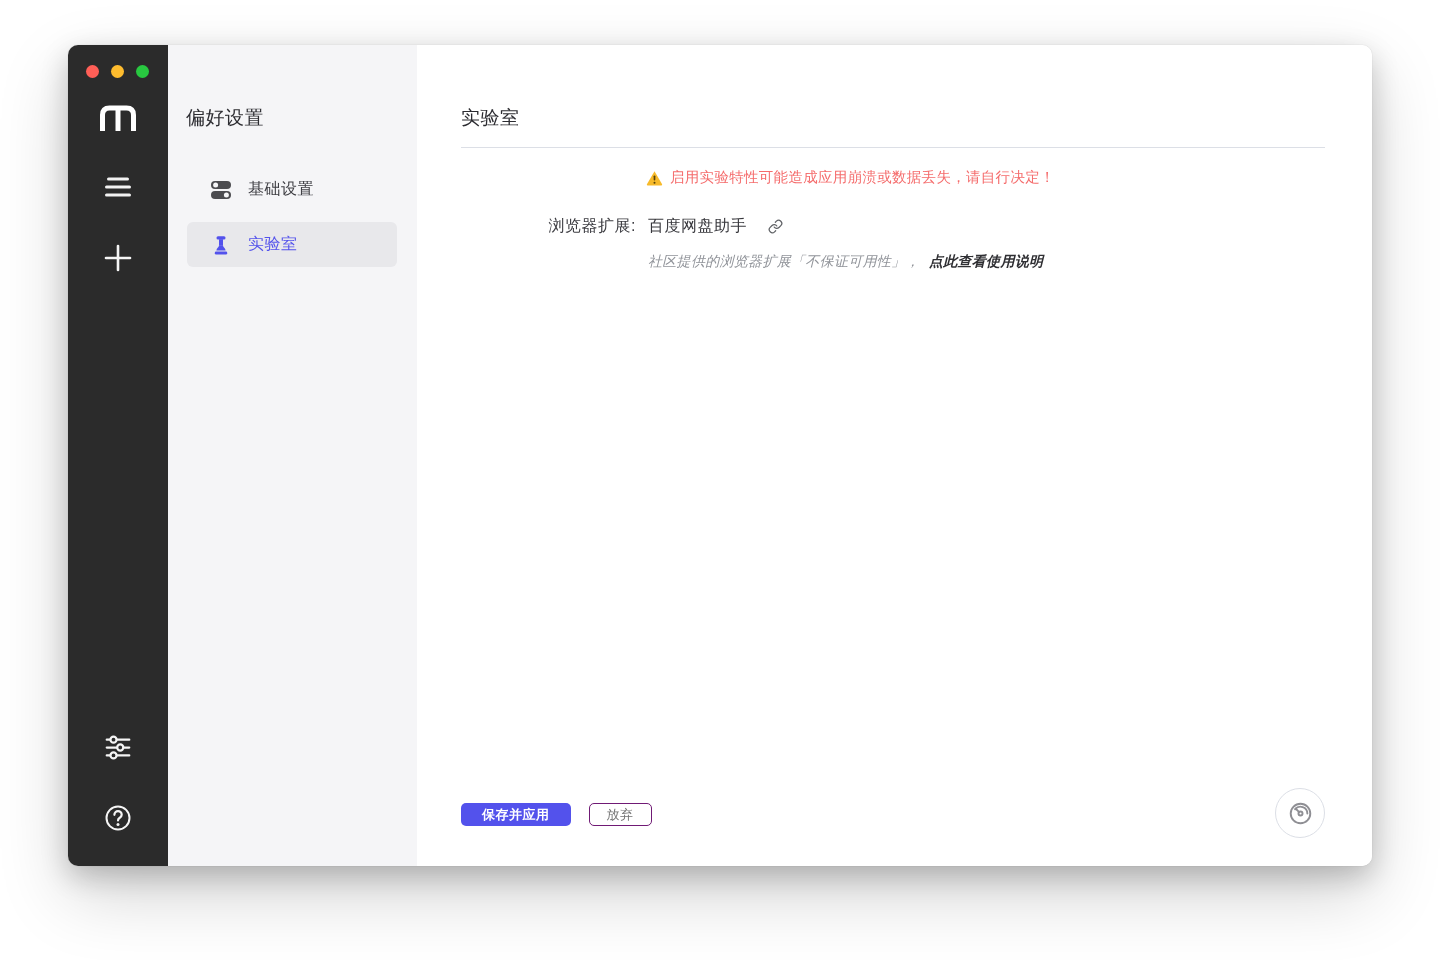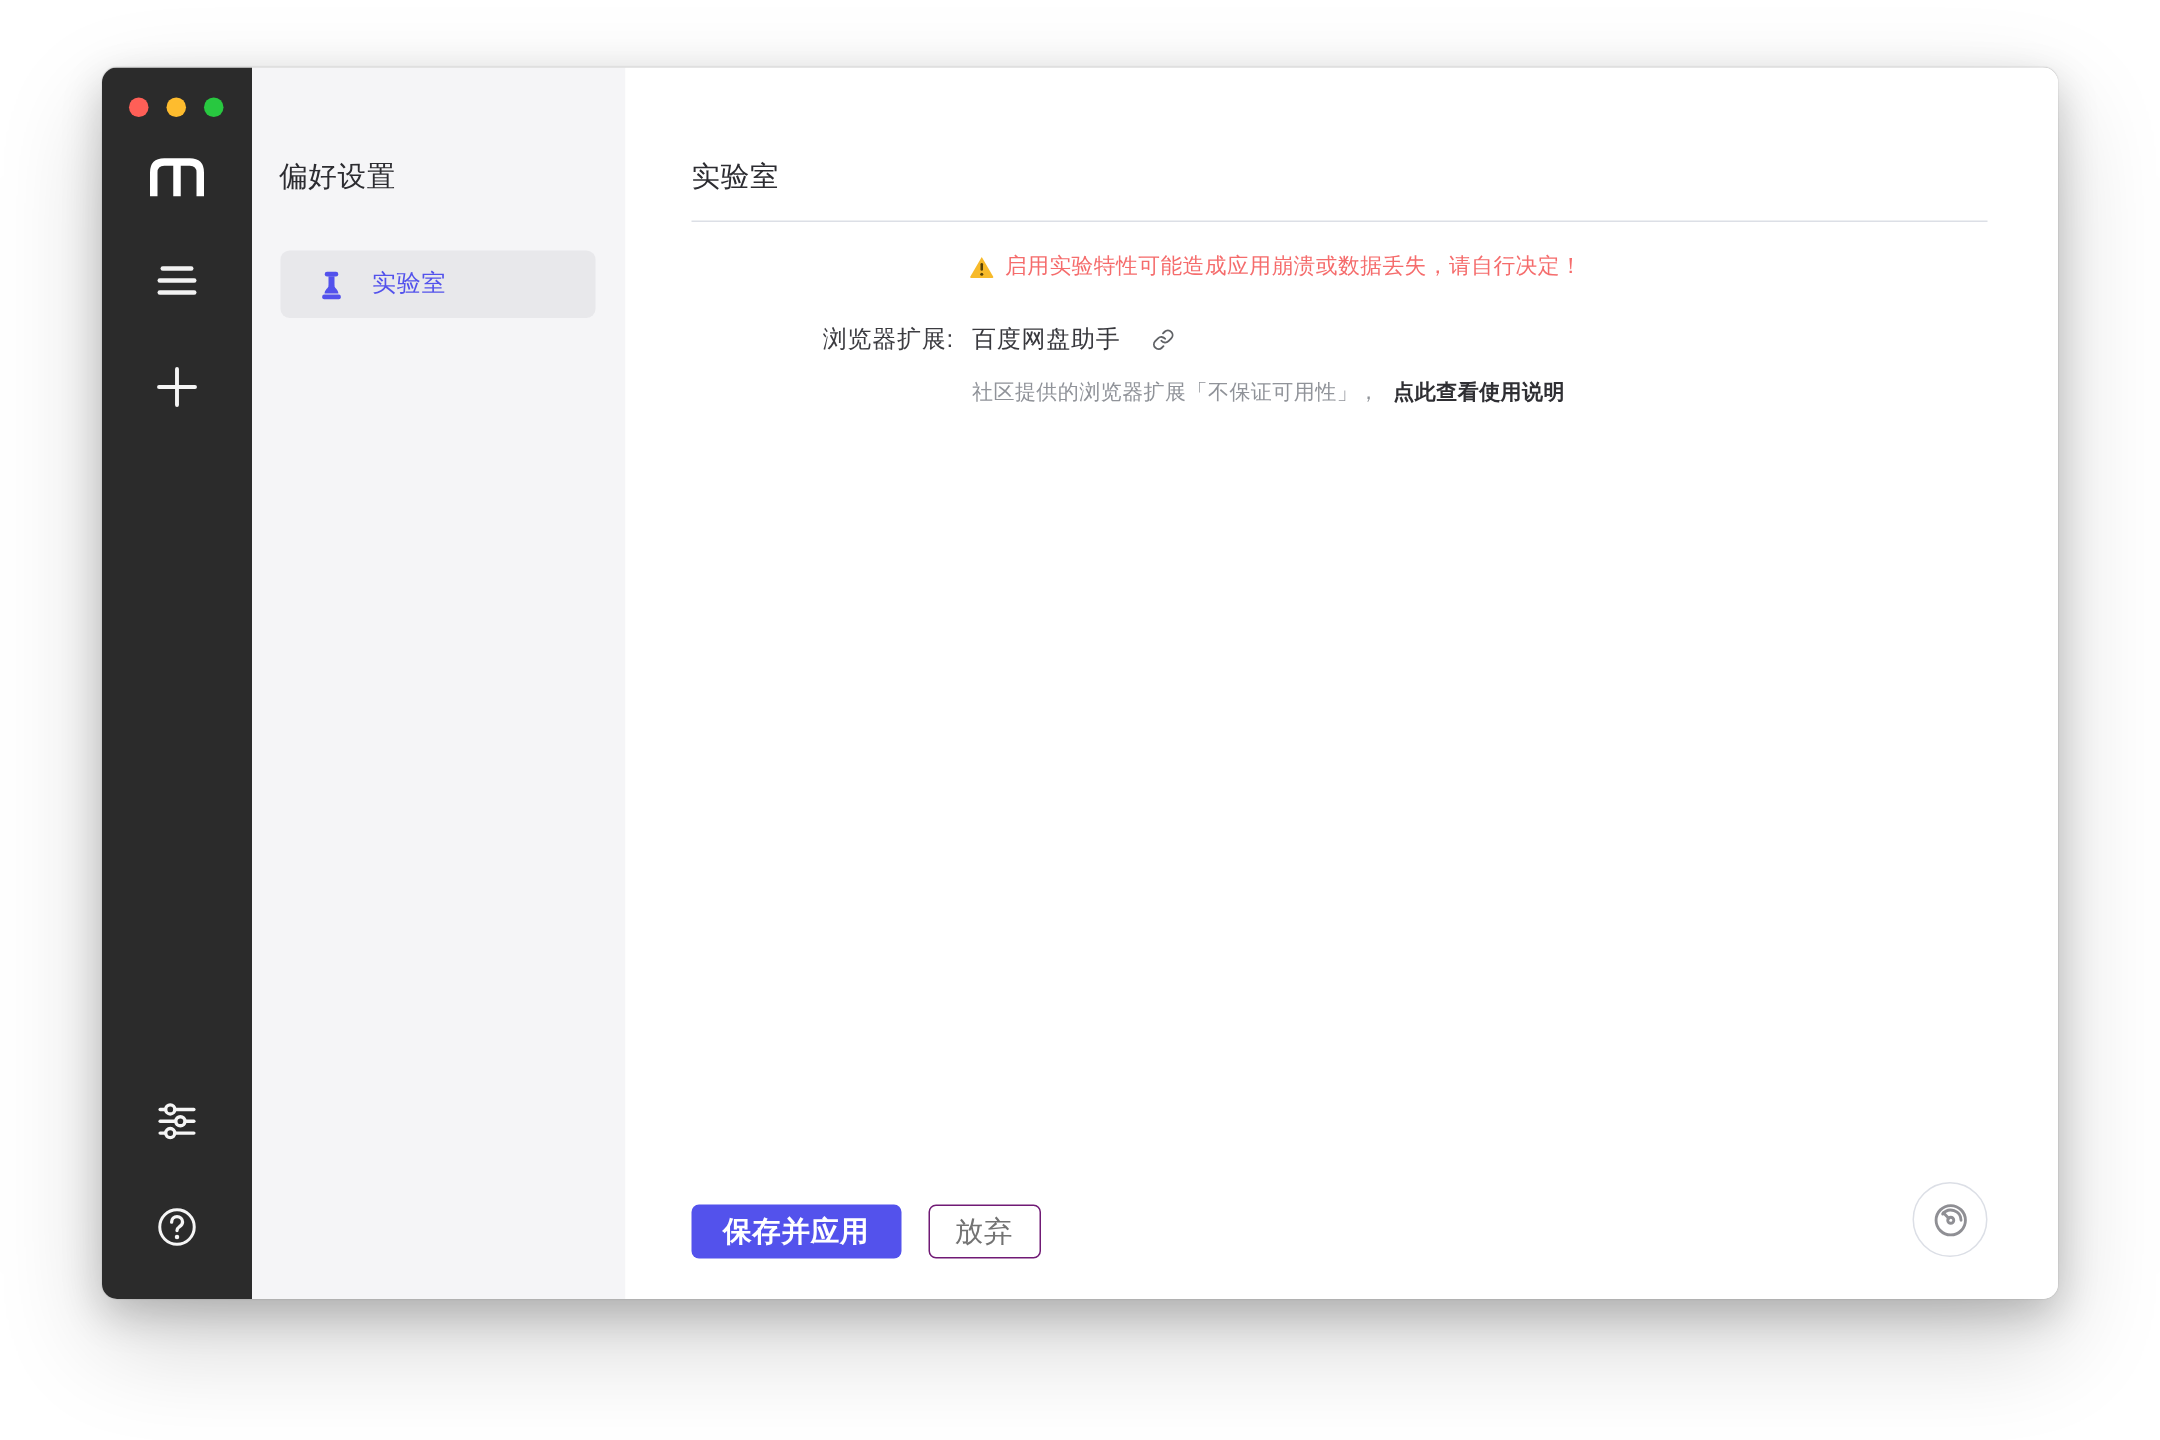--- a/index.html
+++ b/index.html
@@ -49,26 +49,26 @@
   .warning .wtext { font-size:14.5px; color:#f56c6c; letter-spacing:.3px; }
 
   .form-row { position:absolute; top:171px; left:0; }
   .form-label { position:absolute; left:44px; top:0; width:175px; text-align:right;
     font-size:16px; color:#3c3c41; letter-spacing:.5px; }
   .form-value { position:absolute; left:231px; top:0; display:flex; align-items:center; gap:21px;
     font-size:16px; color:#38383d; letter-spacing:.5px; cursor:pointer; white-space:nowrap; }
   .form-value .licon { line-height:0; }
 
   .note { position:absolute; top:208px; left:231px; font-size:14px; color:#909399;
-    letter-spacing:.3px; white-space:nowrap; }
+    letter-spacing:.3px; white-space:nowrap;font-style:italic; }
   .note .note-link { color:#2f2f33; font-weight:700; margin-left:5px; cursor:pointer;
     text-decoration:none; }
 
   .actions { position:absolute; top:758px; left:44px; display:flex; gap:18px; }
-  .btn { height:36px; border-radius:5px; font-size:19px; letter-spacing:.5px; cursor:pointer;
+  .btn { height:23px; border-radius:5px; font-size:13px; letter-spacing:.5px; cursor:pointer;
     font-family:inherit; }
   .btn-primary { background:#5352ec; color:#ffffff; border:none; padding:0 21px; font-weight:700; }
   .btn-plain { background:#ffffff; color:#737373; border:1px solid #701a75; padding:0 17px;
     font-weight:500; }
 
   .gauge { position:absolute; top:743px; right:47px; width:50px; height:50px; border-radius:50%;
     background:#fff; border:1px solid #dcdfe6; display:flex; align-items:center; justify-content:center;
     cursor:pointer; }
 </style>
 </head>
@@ -138,20 +138,31 @@
         </svg>
       </span>
     </button>
   </aside>
 
   <aside class="sidenav">
     <h1>偏好设置</h1>
 
     <nav class="nav-list">
 
+      <div class="nav-item">
+        <span class="nicon">
+          <svg width="22" height="20" viewBox="0 0 22 20">
+            <rect x="1" y="1" width="20" height="8" rx="4" fill="#4c4c50"></rect>
+            <circle cx="5.6" cy="5" r="2.5" fill="#f5f5f7"></circle>
+            <rect x="1" y="11" width="20" height="8" rx="4" fill="#4c4c50"></rect>
+            <circle cx="16.4" cy="15" r="2.5" fill="#f5f5f7"></circle>
+          </svg>
+        </span>
+        <span class="nlabel">基础设置</span>
+      </div>
 
 
       <div class="nav-item active">
         <span class="nicon">
           <svg width="20" height="20" viewBox="0 0 20 20">
             <g fill="#5352ec">
               <rect x="5.5" y="1.2" width="9" height="3.2" rx="1.5"></rect>
               <rect x="8" y="4.2" width="4" height="6.5"></rect>
               <path d="M8 10.5 C8 12.2 5.4 13 5.4 15.6 L14.6 15.6 C14.6 13 12 12.2 12 10.5 Z"></path>
               <rect x="3.8" y="16.4" width="12.4" height="3.1" rx="1.3"></rect>

